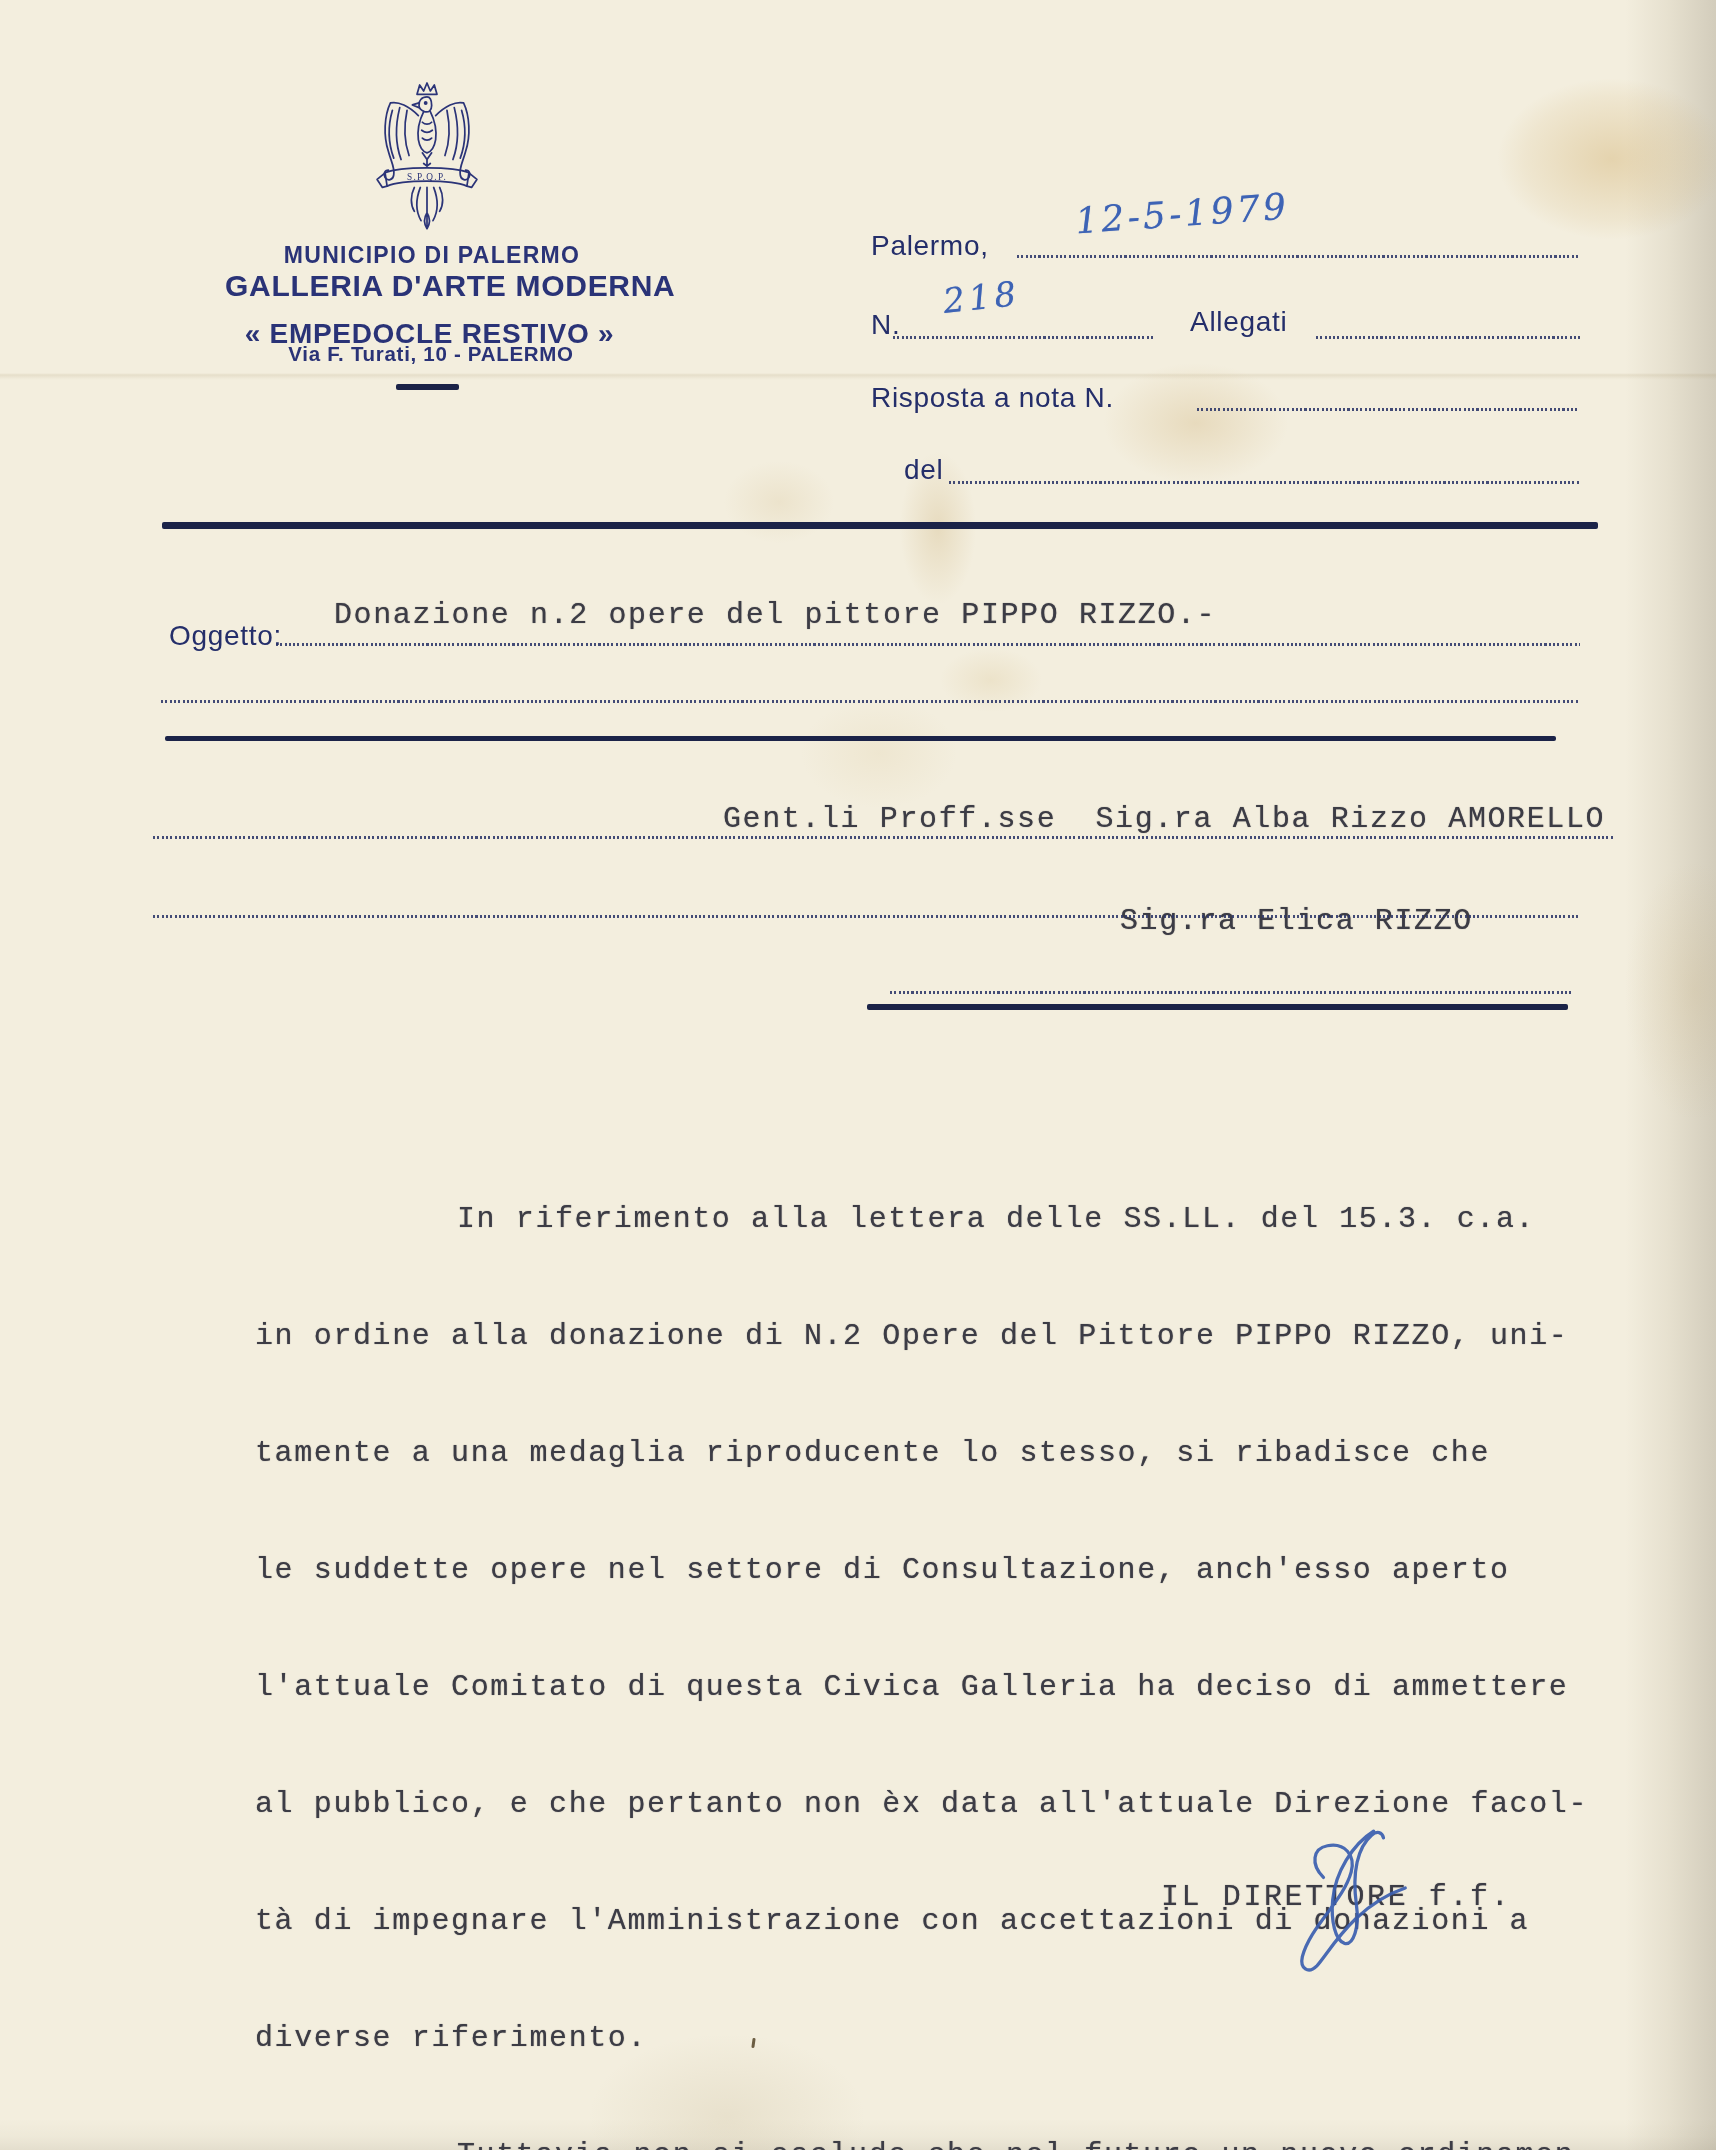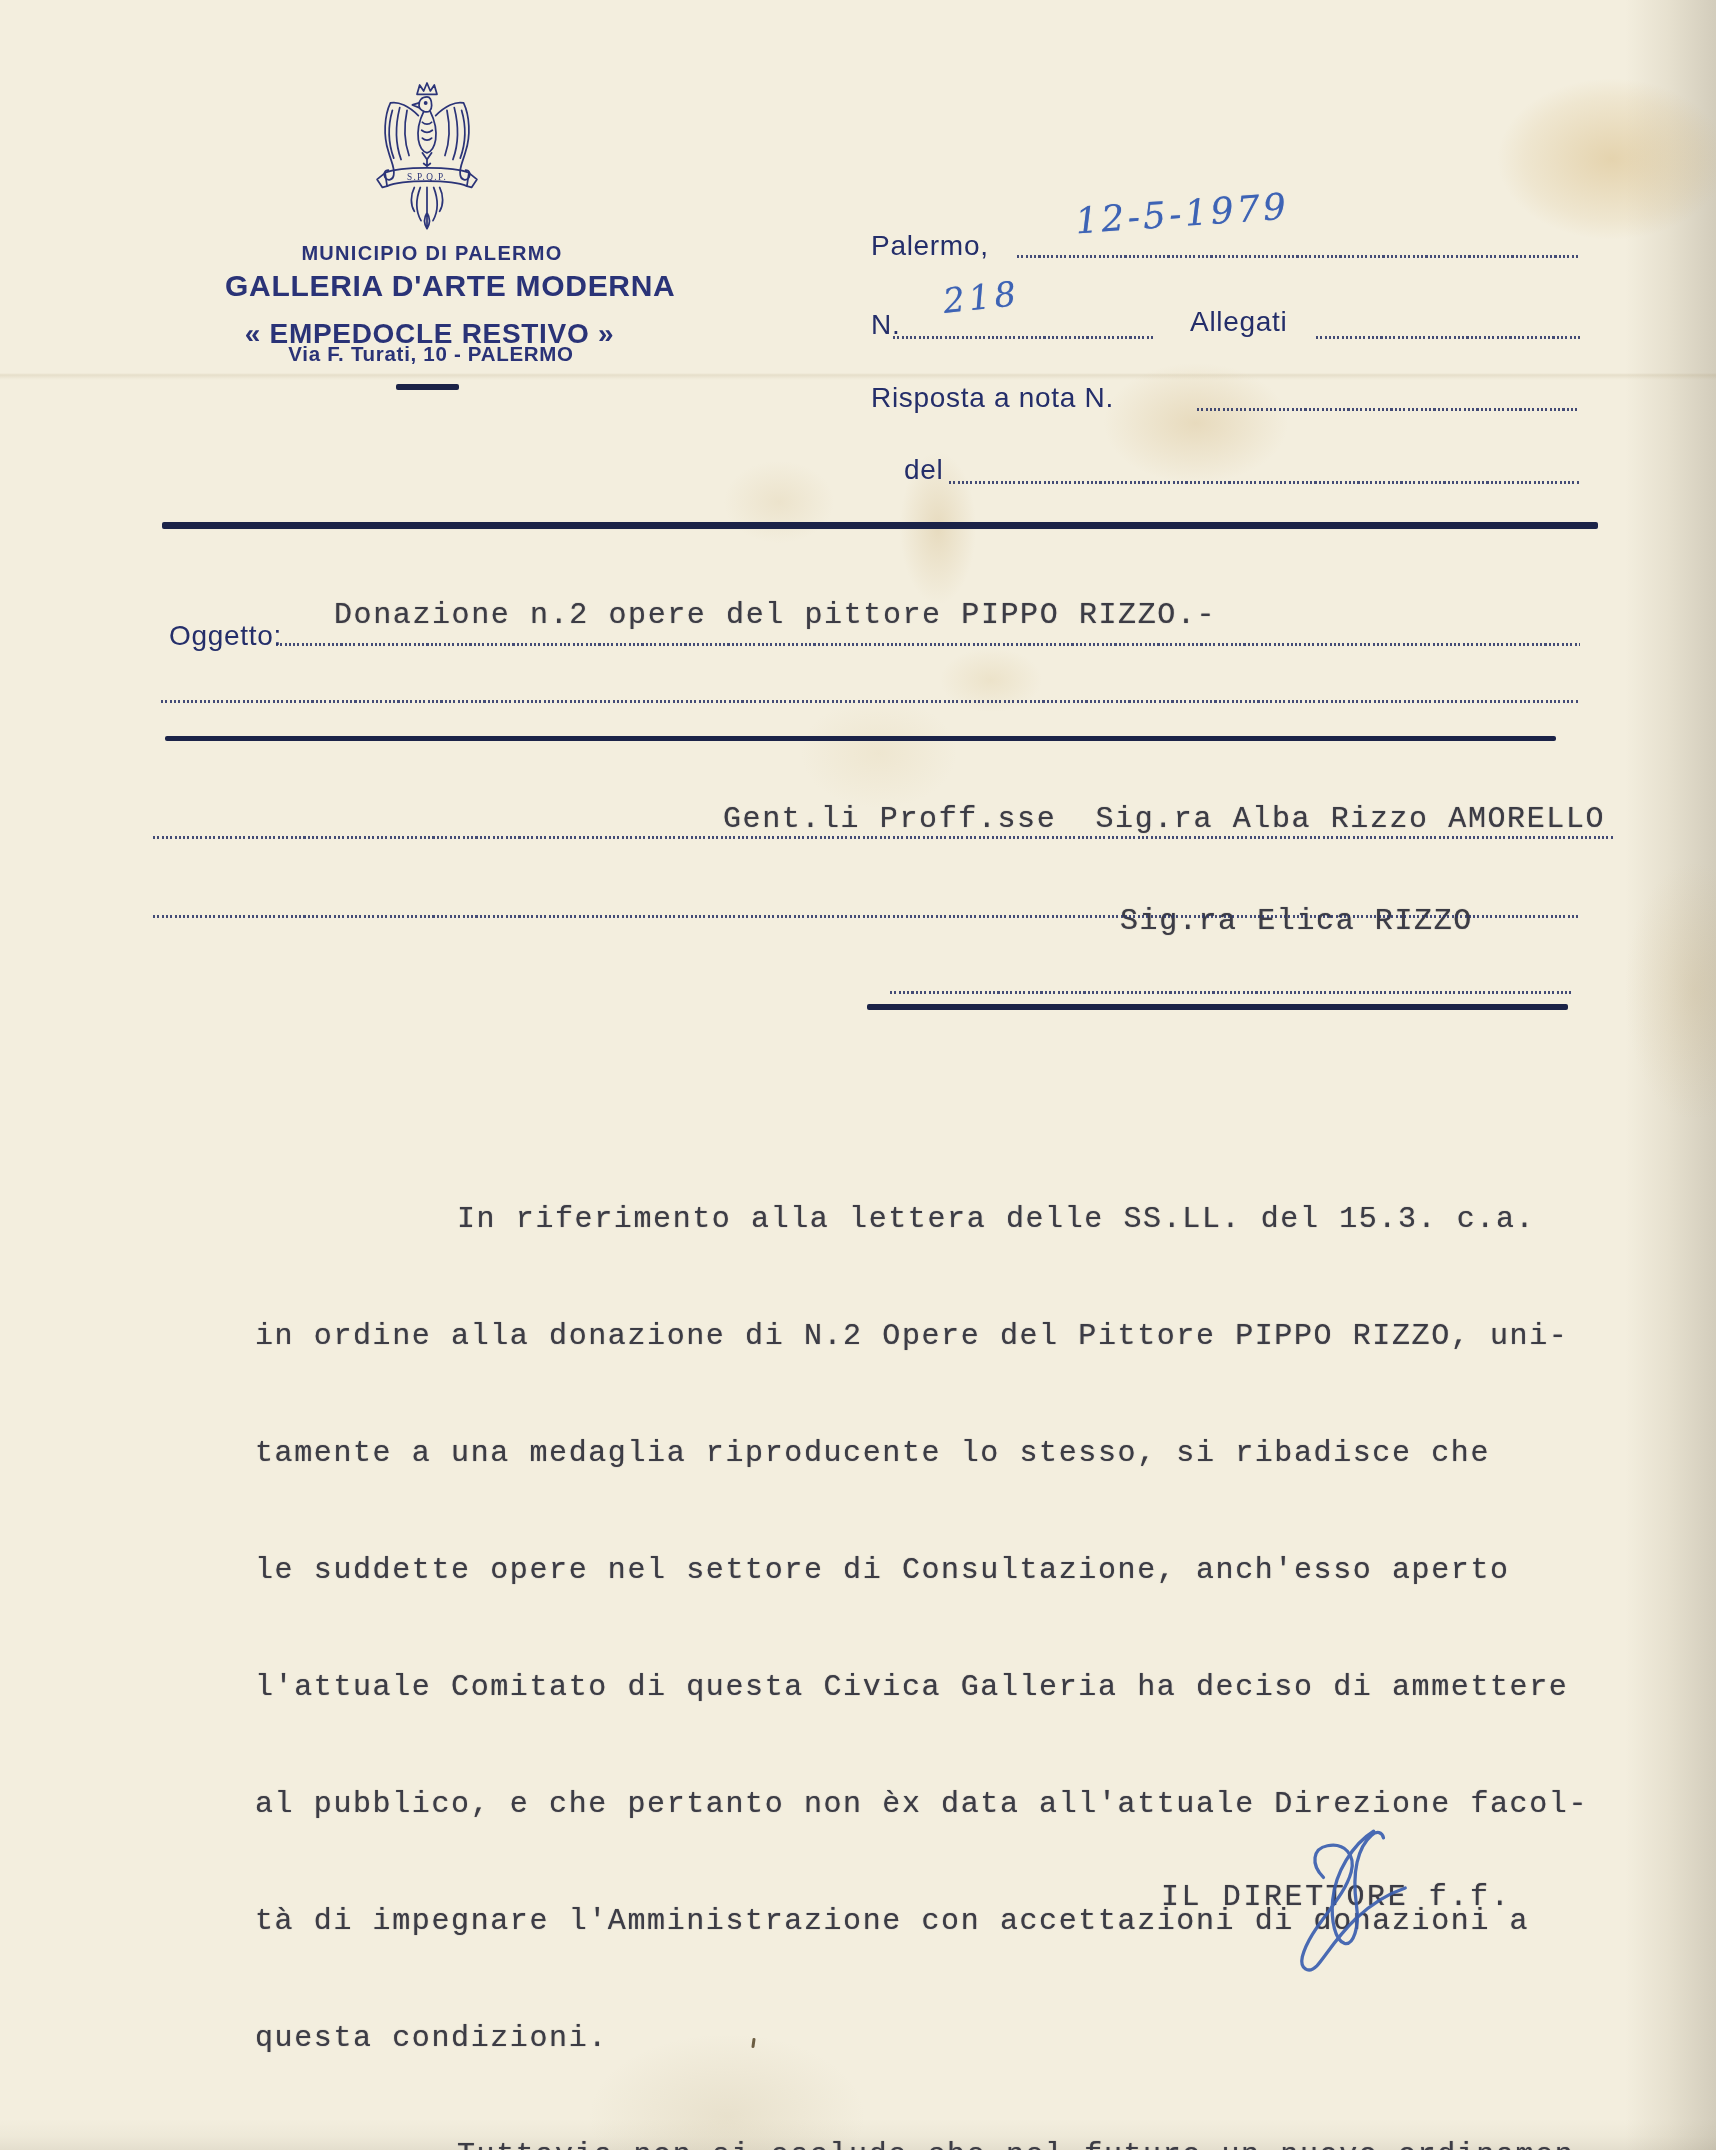--- a/index.html
+++ b/index.html
@@ -65,21 +65,21 @@
 
     <path d="M22,138 C45,128 125,128 148,138 L145,158 C122,148 48,148 25,158 Z"></path>
     <path d="M22,138 L10,148 L18,160 L25,158 M148,138 L160,148 L152,160 L145,158"></path>
     <text x="85" y="149" text-anchor="middle" fill="#2b3478" stroke="none" style="font-family:'Liberation Serif',serif;font-size:14px;letter-spacing:2px;">S.P.Q.P.</text>
 
     <path d="M85,160 L85,222 M85,222 C80,214 80,206 85,198 M85,222 C90,214 90,206 85,198"></path>
     <path d="M75,160 C68,178 68,196 76,210 M95,160 C102,178 102,196 94,210"></path>
     <path d="M66,160 C60,172 60,186 66,196 M104,160 C110,172 110,186 104,196"></path>
   </svg>
 
-  <div class="abs lh navy" style="left:280px;top:242px;width:304px;font-size:20px;">MUNICIPIO DI PALERMO</div>
+  <div class="abs lh navy" style="left:280px;top:242px;width:304px;font-size:23px;">MUNICIPIO DI PALERMO</div>
   <div class="abs lh navy" style="left:225px;top:269px;width:410px;font-size:30px;letter-spacing:0.7px;">GALLERIA D'ARTE MODERNA</div>
   <div class="abs lh navy" style="left:243px;top:318px;width:373px;font-size:28px;letter-spacing:0.7px;text-align:center;">« EMPEDOCLE RESTIVO »</div>
   <div class="abs lh navy" style="left:256px;top:342px;width:350px;font-size:20.5px;letter-spacing:0.7px;">Via F. Turati, 10 - PALERMO</div>
   <div class="abs rule" style="left:396px;top:384px;width:63px;height:6px;"></div>
 
   <div class="abs lbl" style="left:871px;top:230px;">Palermo,</div>
   <div class="abs dot" style="left:1017px;top:255px;width:563px;"></div>
   <div class="abs hand" style="left:1075px;top:193px;font-size:36px;letter-spacing:3.3px;transform:rotate(-4deg);">12-5-1979</div>
 
   <div class="abs lbl" style="left:871px;top:309px;">N.</div>
@@ -112,21 +112,21 @@
   <div class="abs rule" style="left:867px;top:1004px;width:701px;height:6px;"></div>
 
   <div class="abs typed body-block" style="left:255px;top:1122px;width:1381px;">
     <div class="bline ind"><span>In riferimento alla lettera delle SS.LL. del 15.3. c.a.</span></div>
     <div class="bline"><span>in ordine alla donazione di N.2 Opere del Pittore PIPPO RIZZO, uni-</span></div>
     <div class="bline"><span>tamente a una medaglia riproducente lo stesso, si ribadisce che</span></div>
     <div class="bline"><span>le suddette opere nel settore di Consultazione, anch'esso aperto</span></div>
     <div class="bline"><span>l'attuale Comitato di questa Civica Galleria ha deciso di ammettere</span></div>
     <div class="bline"><span>al pubblico, e che pertanto non èx data all'attuale Direzione facol-</span></div>
     <div class="bline"><span>tà di impegnare l'Amministrazione con accettazioni di donazioni a</span></div>
-    <div class="bline"><span>questa condizioni.</span></div>
+    <div class="bline"><span>diverse riferimento.</span></div>
     <div class="bline ind"><span>Tuttavia non si esclude che nel futuro un nuovo ordinamen-</span></div>
     
     
     
     
     
     
     
     
     

